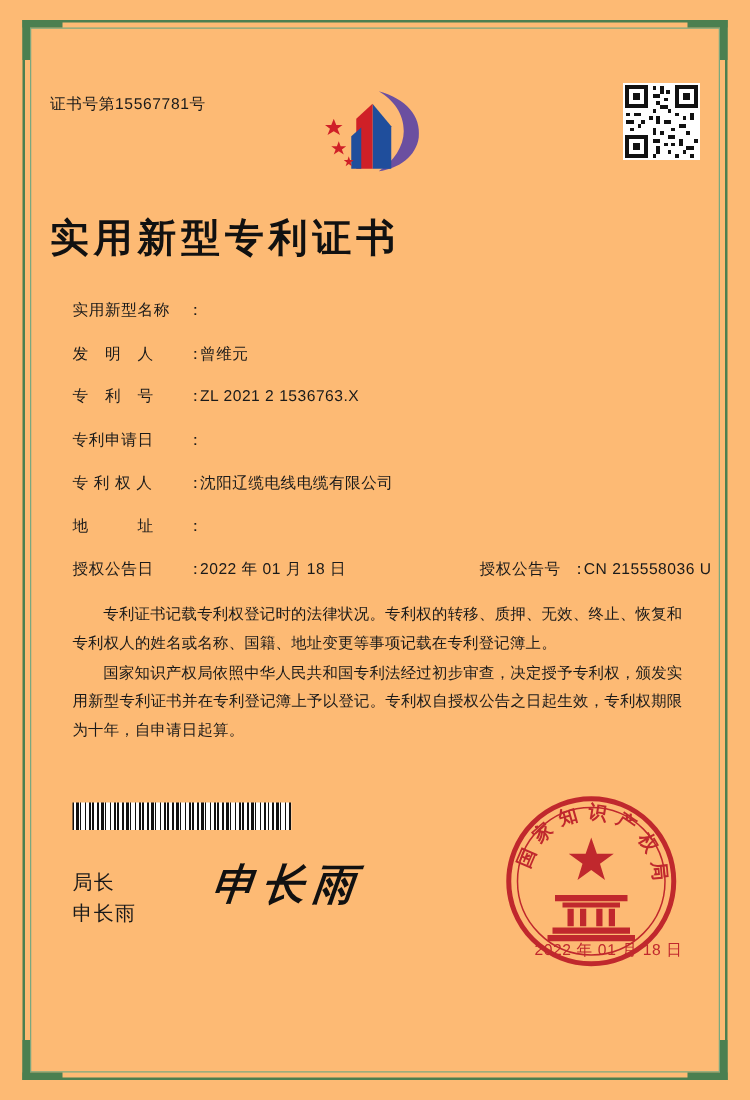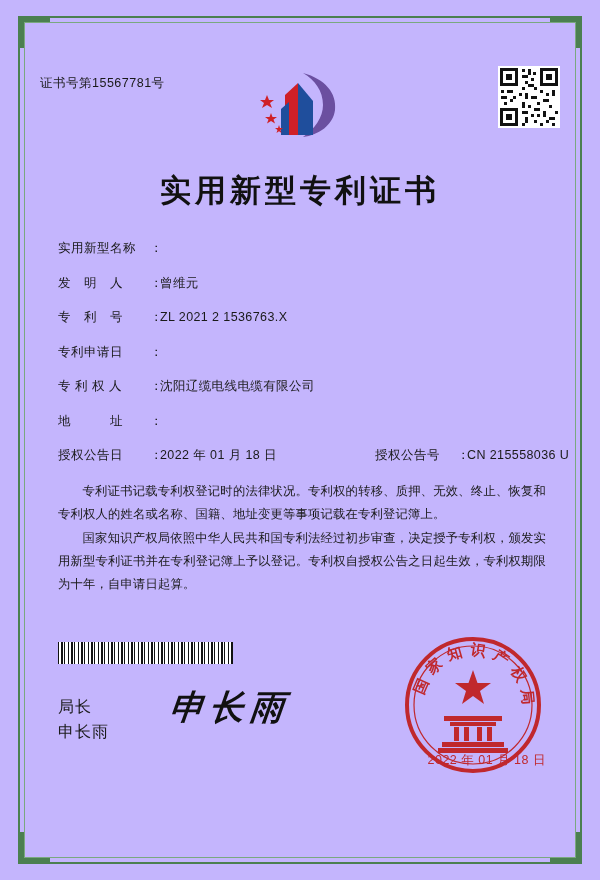--- a/index.html
+++ b/index.html
@@ -12,21 +12,21 @@
     height: 880px;
     font-family: "Liberation Sans", sans-serif;
     color: #1a1a1a;
     overflow: hidden;
   }
 
   .page {
     position: relative;
     width: 600px;
     height: 880px;
-    background: #c4b5fd;
+    background: #fdba74;
   }
 
   
   .border-outer {
     position: absolute;
     left: 18px;
     top: 16px;
     right: 18px;
     bottom: 16px;
     border: 2px solid #4b7f50;
@@ -88,21 +88,21 @@
     top: 26px;
     width: 62px;
     height: 62px;
   }
 
   .title {
     position: absolute;
     left: 0;
     right: 0;
     top: 130px;
-    text-align: center;
+    text-align: left;
     font-family: Liberation Mono, monospace;
     font-size: 31px;
     font-weight: bold;
     letter-spacing: 4px;
     color: #111;
   }
 
   
   .fields {
     position: absolute;
@@ -133,20 +133,21 @@
     letter-spacing: 0.4px;
   }
   .field-row.split .field-value {
     flex: none;
     width: 215px;
   }
   .field-label2 {
     width: 82px;
     flex: none;
     letter-spacing: 0.5px;
+    text-align: center;
   }
 
   
   .paragraphs {
     position: absolute;
     left: 18px;
     right: 14px;
     top: 440px;
     font-size: 12.3px;
     line-height: 1.85;

